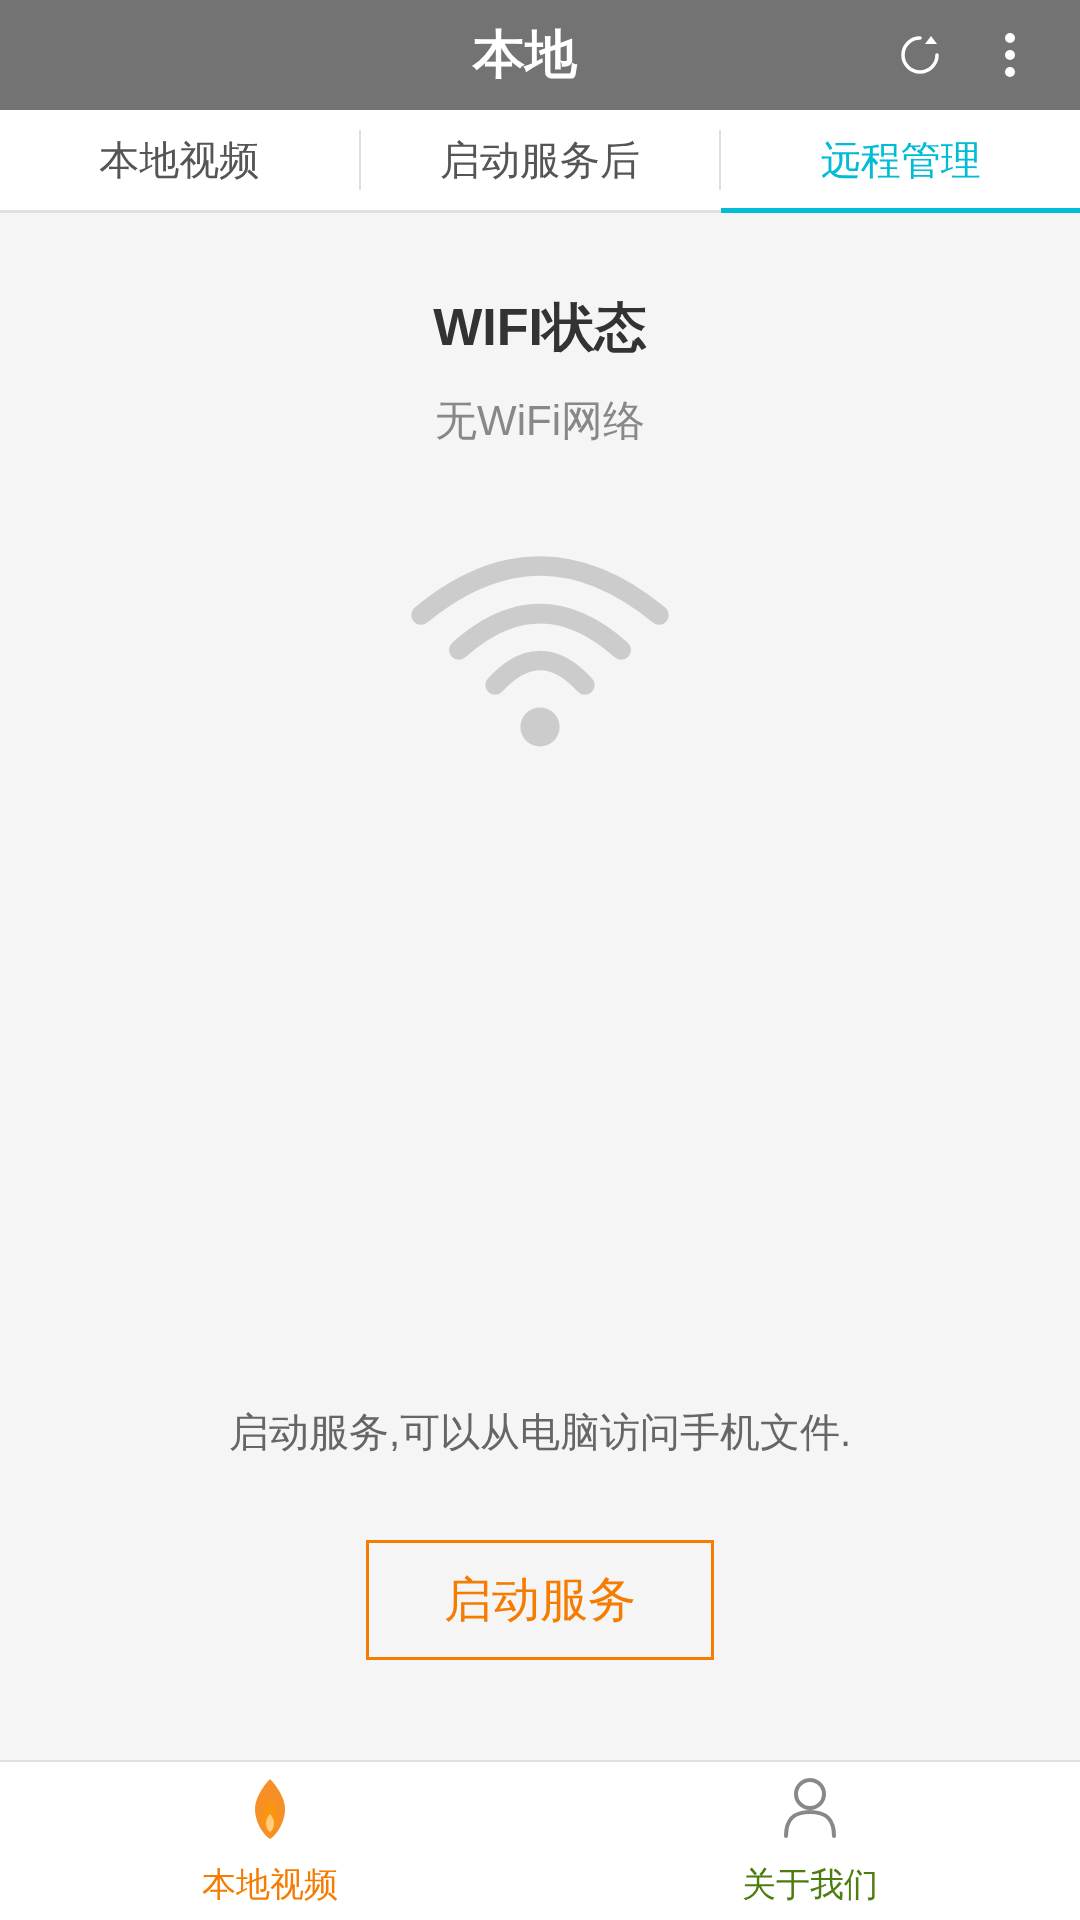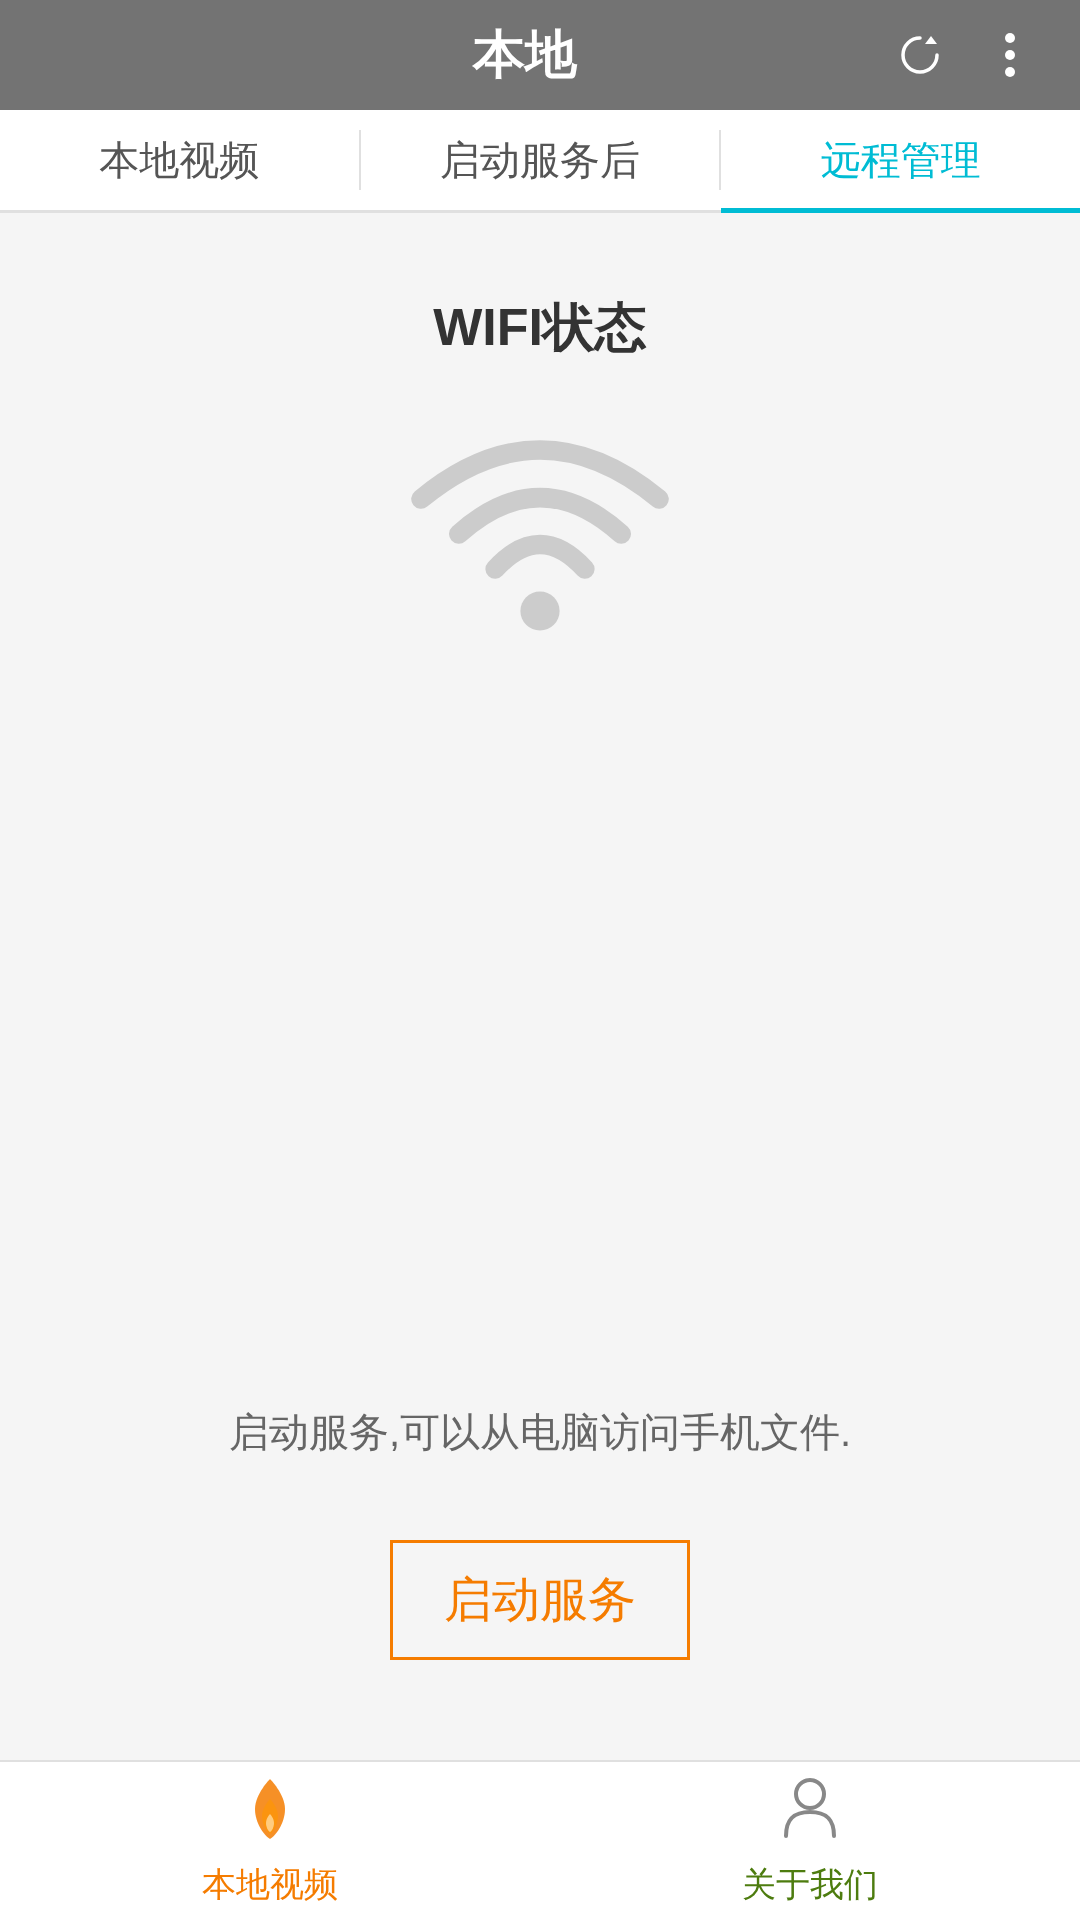--- a/index.html
+++ b/index.html
@@ -127,21 +127,21 @@
       font-size: 40px;
       color: #666666;
       text-align: center;
       margin-top: auto;
       margin-bottom: 80px;
       padding: 0 60px;
     }
 
     
     .start-btn {
-      width: 300px;
+      width: 348px;
       height: 120px;
       border: 3px solid #f57c00;
       background: transparent;
       color: #f57c00;
       font-size: 48px;
       cursor: pointer;
       display: flex;
       align-items: center;
       justify-content: center;
       margin-bottom: 60px;
@@ -223,20 +223,21 @@
     <span>启动服务后</span>
   </div>
   <div class="tab-divider"></div>
   <div class="tab active">
     <span>远程管理</span>
   </div>
 </div>
 
 <div class="main-content">
   <div class="wifi-status-title">WIFI状态</div>
+  <div class="wifi-status-subtitle">无WiFi网络</div>
 
   <div class="wifi-icon-container">
     <svg viewBox="0 0 200 170" fill="none" xmlns="http://www.w3.org/2000/svg">
 
       <path d="M15 75 Q100 5 185 75" stroke="#cccccc" stroke-width="14" fill="none" stroke-linecap="round"></path>
 
       <path d="M42 100 Q100 48 158 100" stroke="#cccccc" stroke-width="14" fill="none" stroke-linecap="round"></path>
 
       <path d="M68 125 Q100 90 132 125" stroke="#cccccc" stroke-width="14" fill="none" stroke-linecap="round"></path>
 

